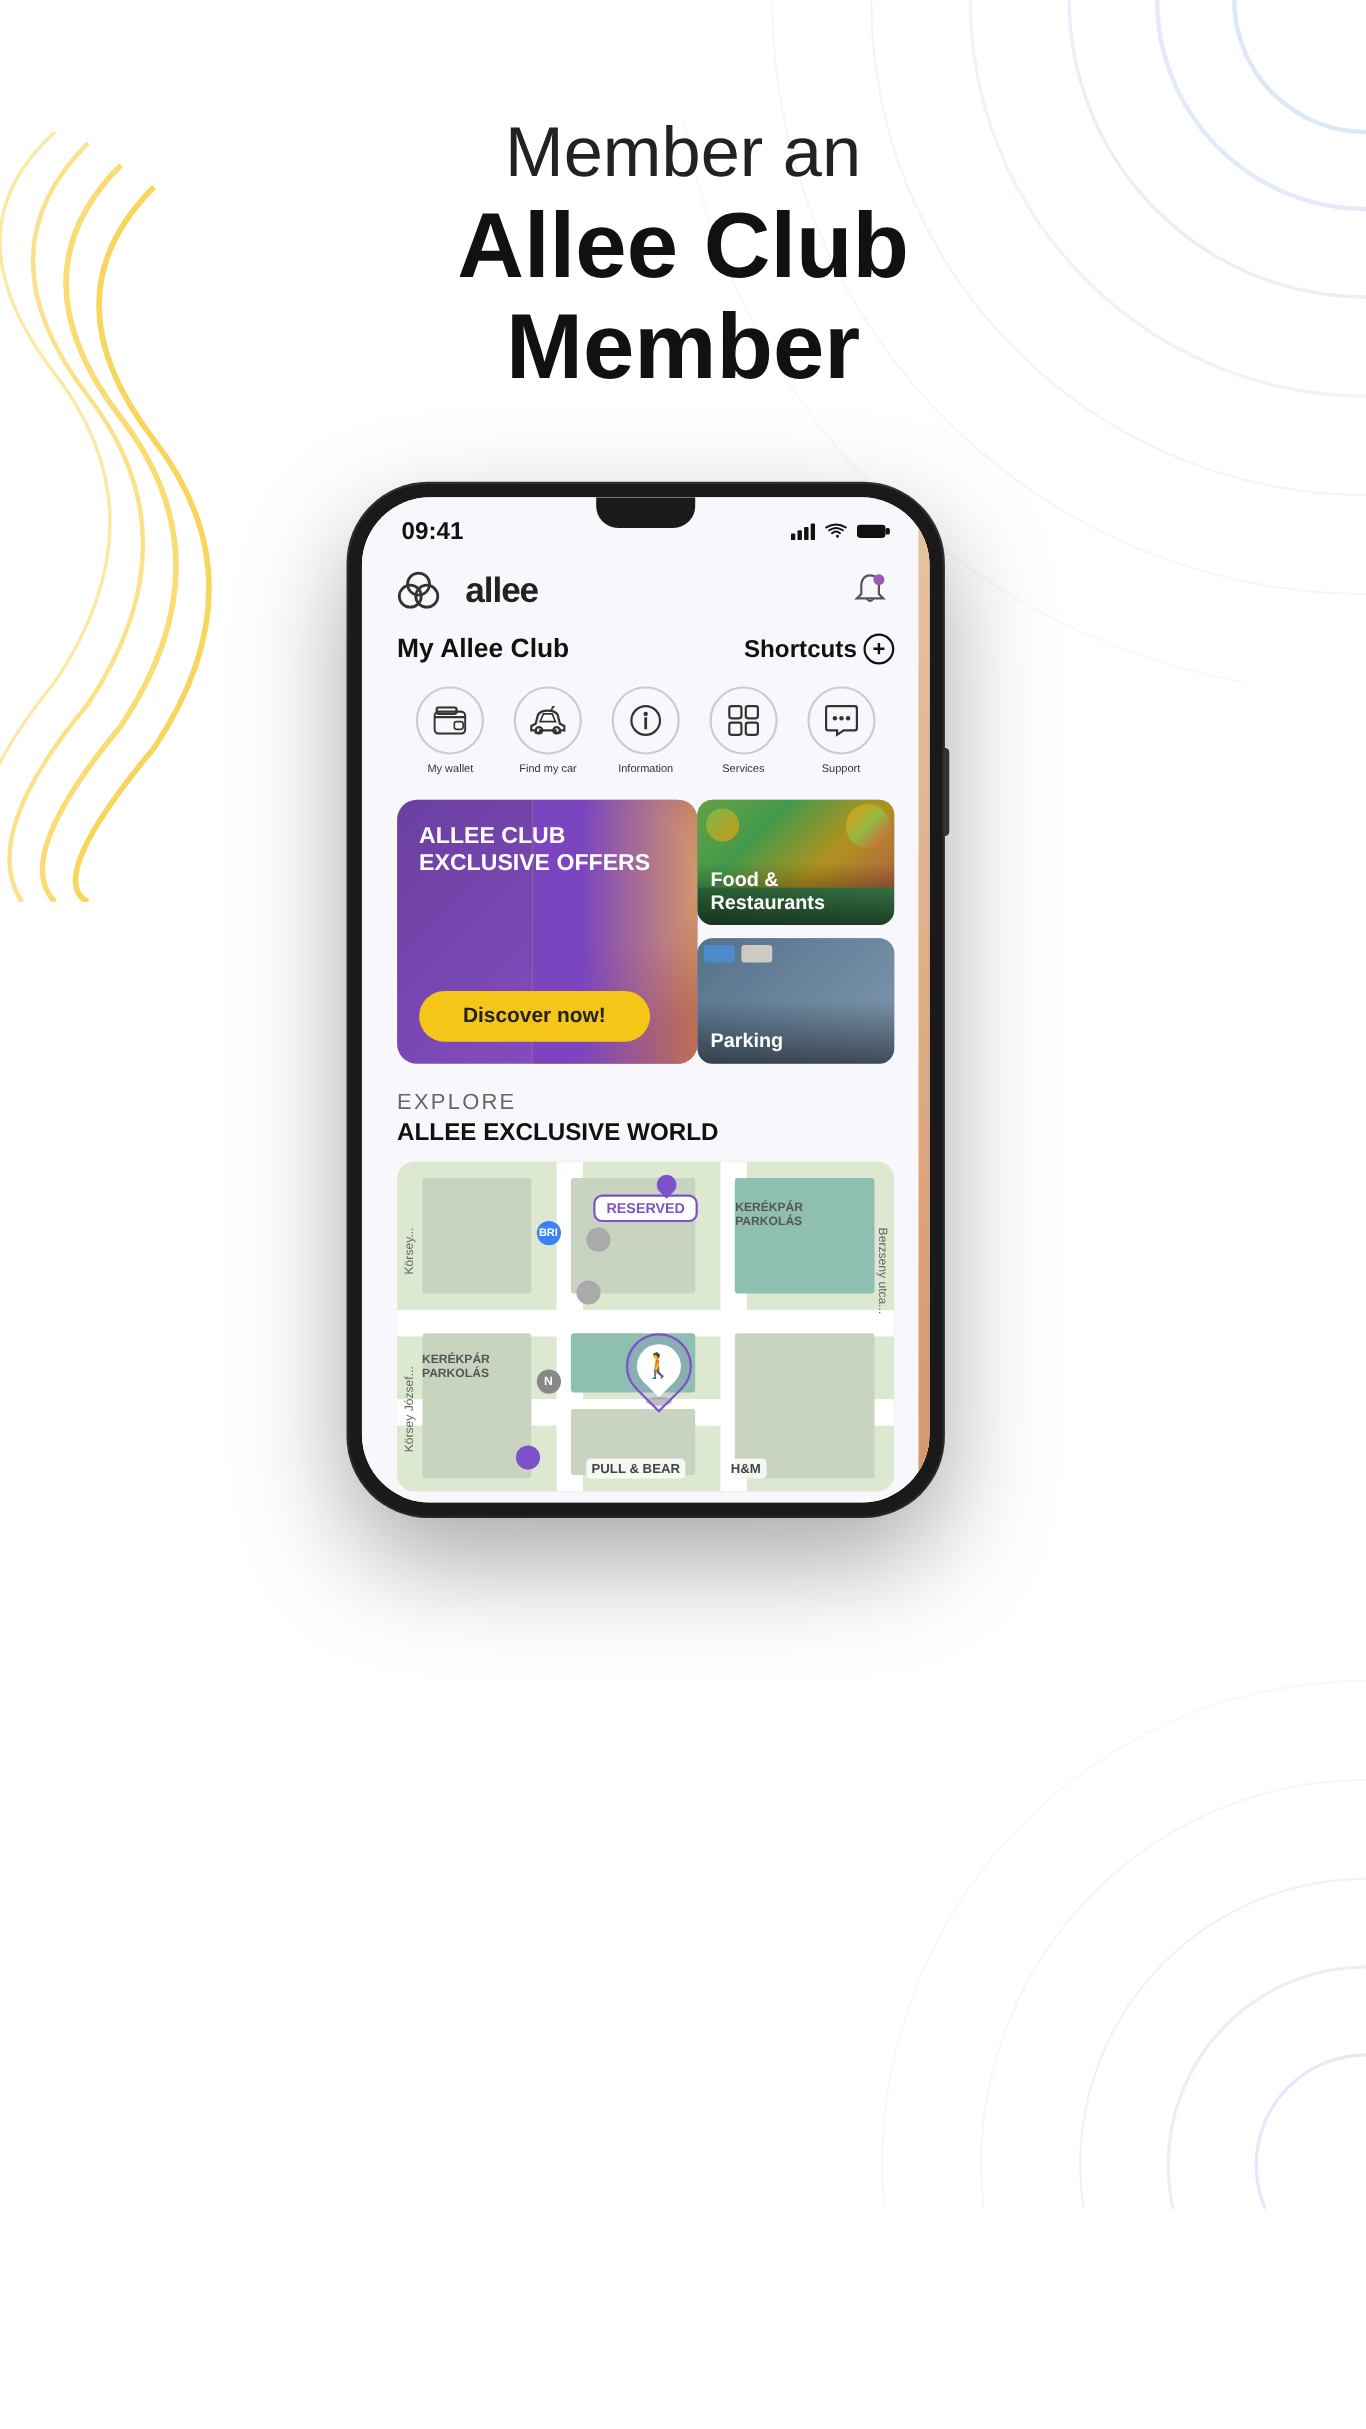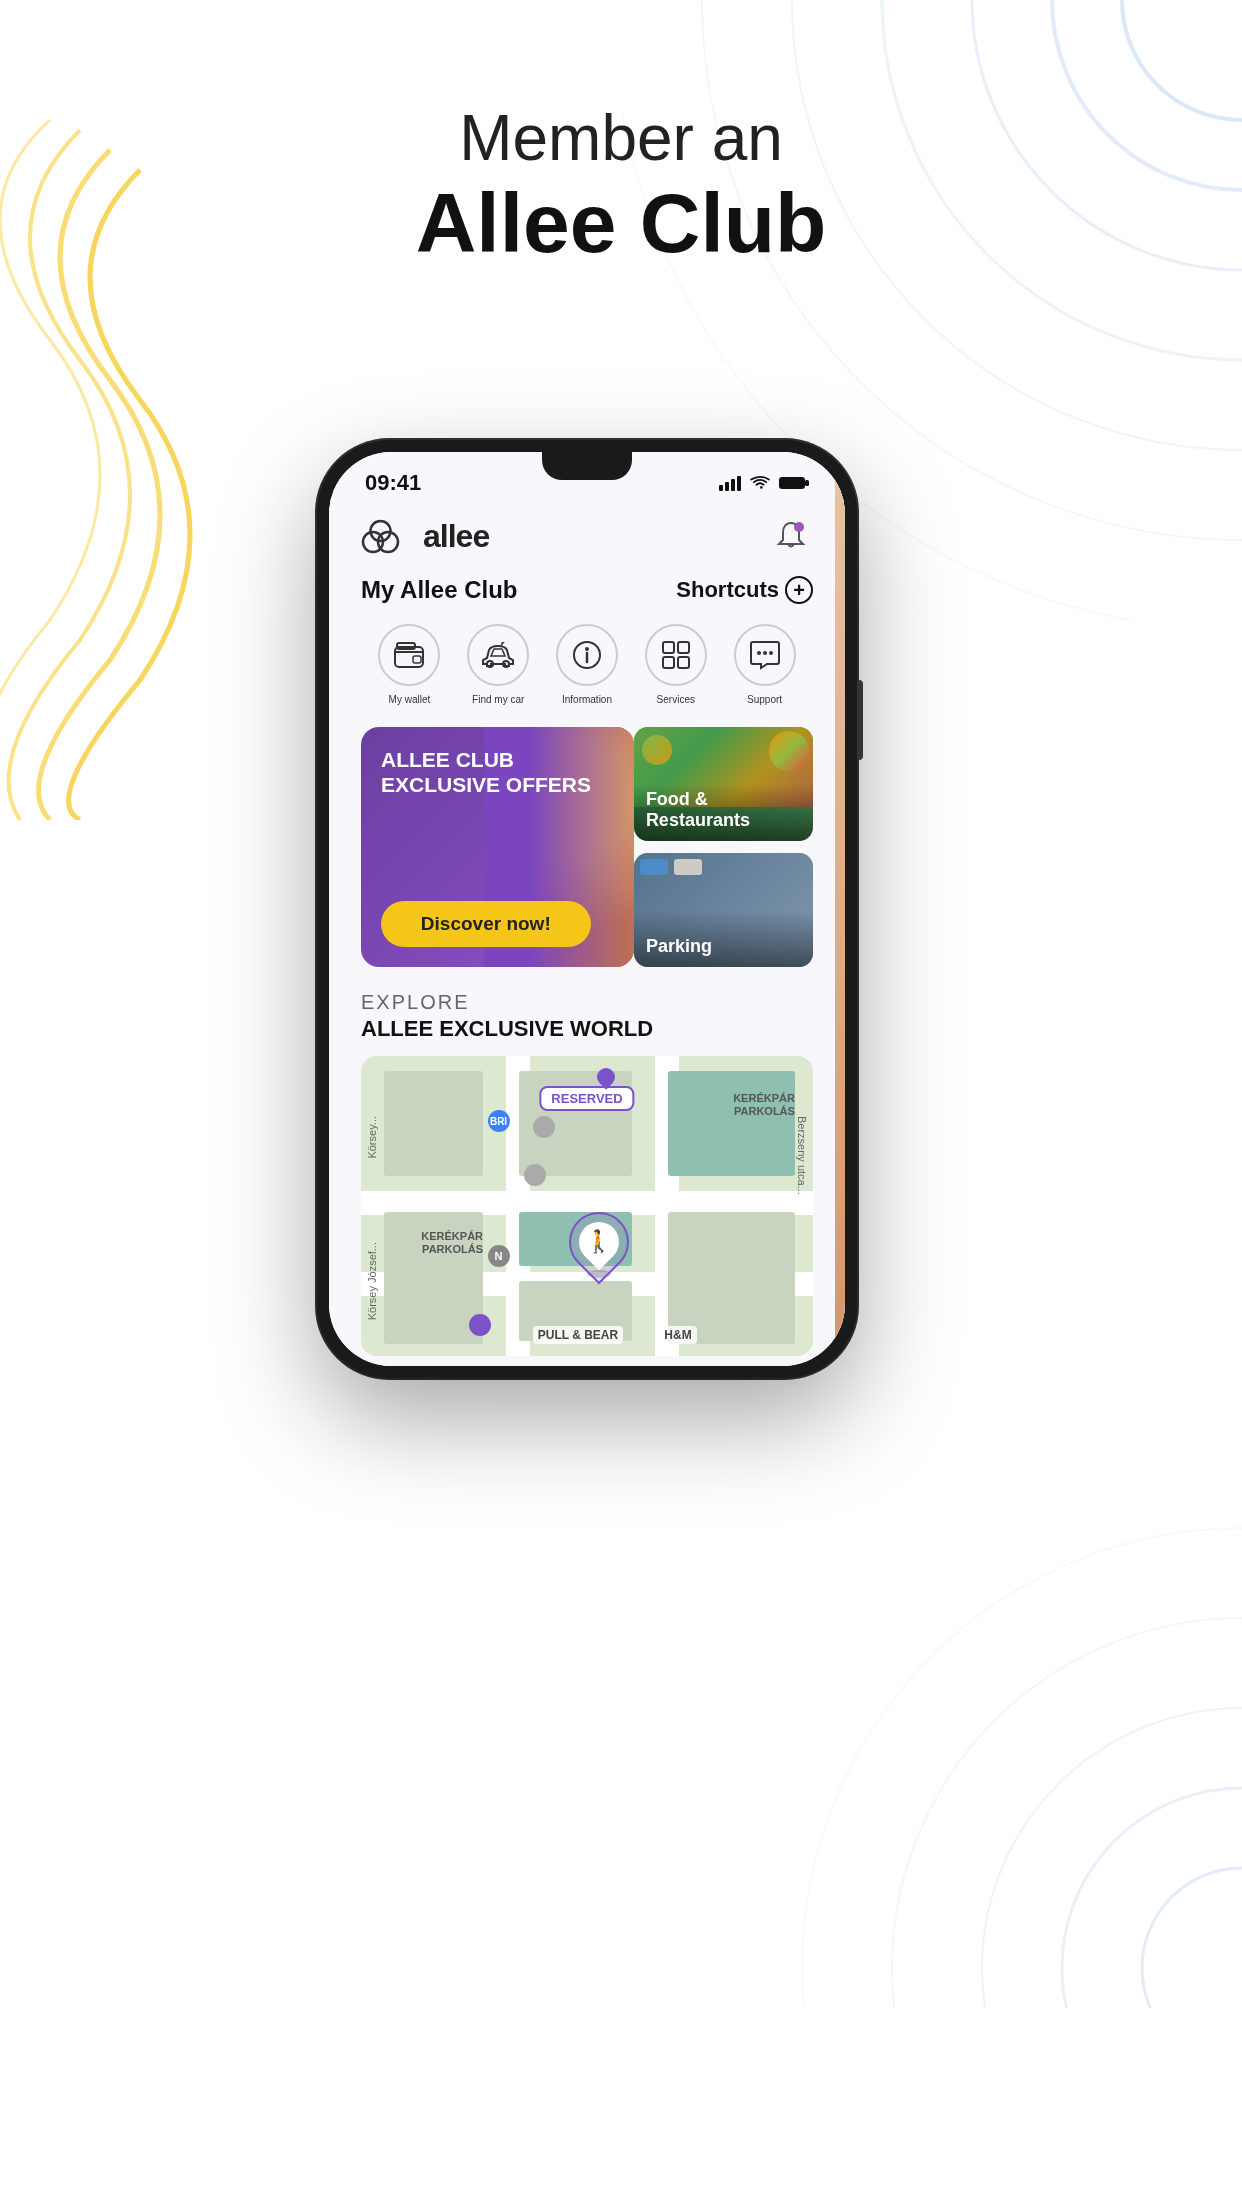--- a/index.html
+++ b/index.html
@@ -409,21 +409,21 @@
 
     .map-building-teal {
       background: #8fbfb0;
     }
 
     .map-text-label {
       position: absolute;
       font-size: 13px;
       font-weight: 600;
       color: #555;
-      text-align: right;
+      text-align: left;
       line-height: 1.2;
     }
 
     
     .store-label {
       position: absolute;
       font-size: 13px;
       font-weight: 700;
       color: #444;
       background: rgba(255,255,255,0.8);
@@ -468,20 +468,21 @@
     <circle cx="460" cy="460" r="180" stroke="#c5d8f0" stroke-width="3" fill="none" opacity="0.4"></circle>
     <circle cx="460" cy="460" r="260" stroke="#c5d8f0" stroke-width="2" fill="none" opacity="0.3"></circle>
     <circle cx="460" cy="460" r="350" stroke="#c5d8f0" stroke-width="2" fill="none" opacity="0.2"></circle>
     <circle cx="460" cy="460" r="440" stroke="#c5d8f0" stroke-width="2" fill="none" opacity="0.15"></circle>
   </svg>
 </div>
 
 <div class="hero-text">
   <div class="subtitle">Member an</div>
   <div class="title">Allee Club</div>
+  <div class="title">Member</div>
 </div>
 
 <div class="phone-wrapper">
   <div class="phone-outer">
     <div class="phone-screen">
 
       <div class="status-bar">
         <span class="status-time">09:41</span>
         <div class="status-notch"></div>
         <div class="status-icons">

